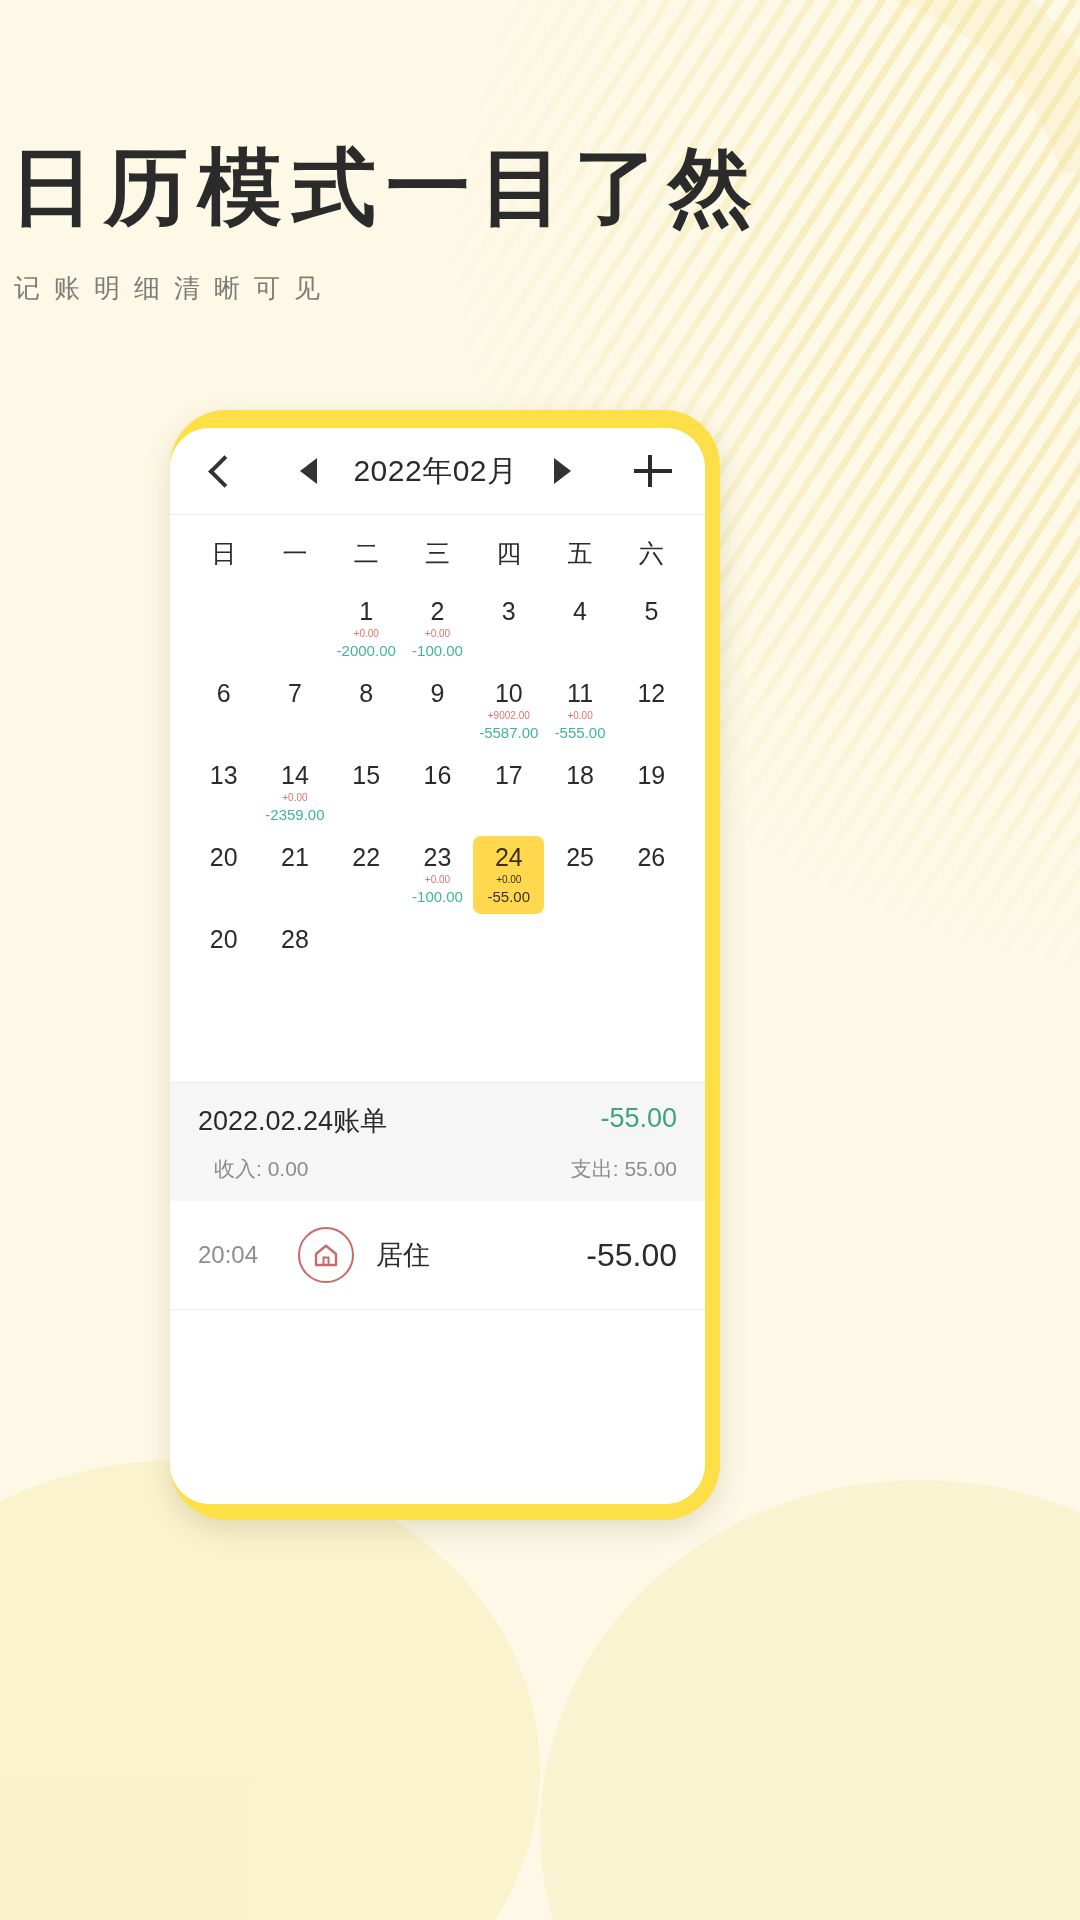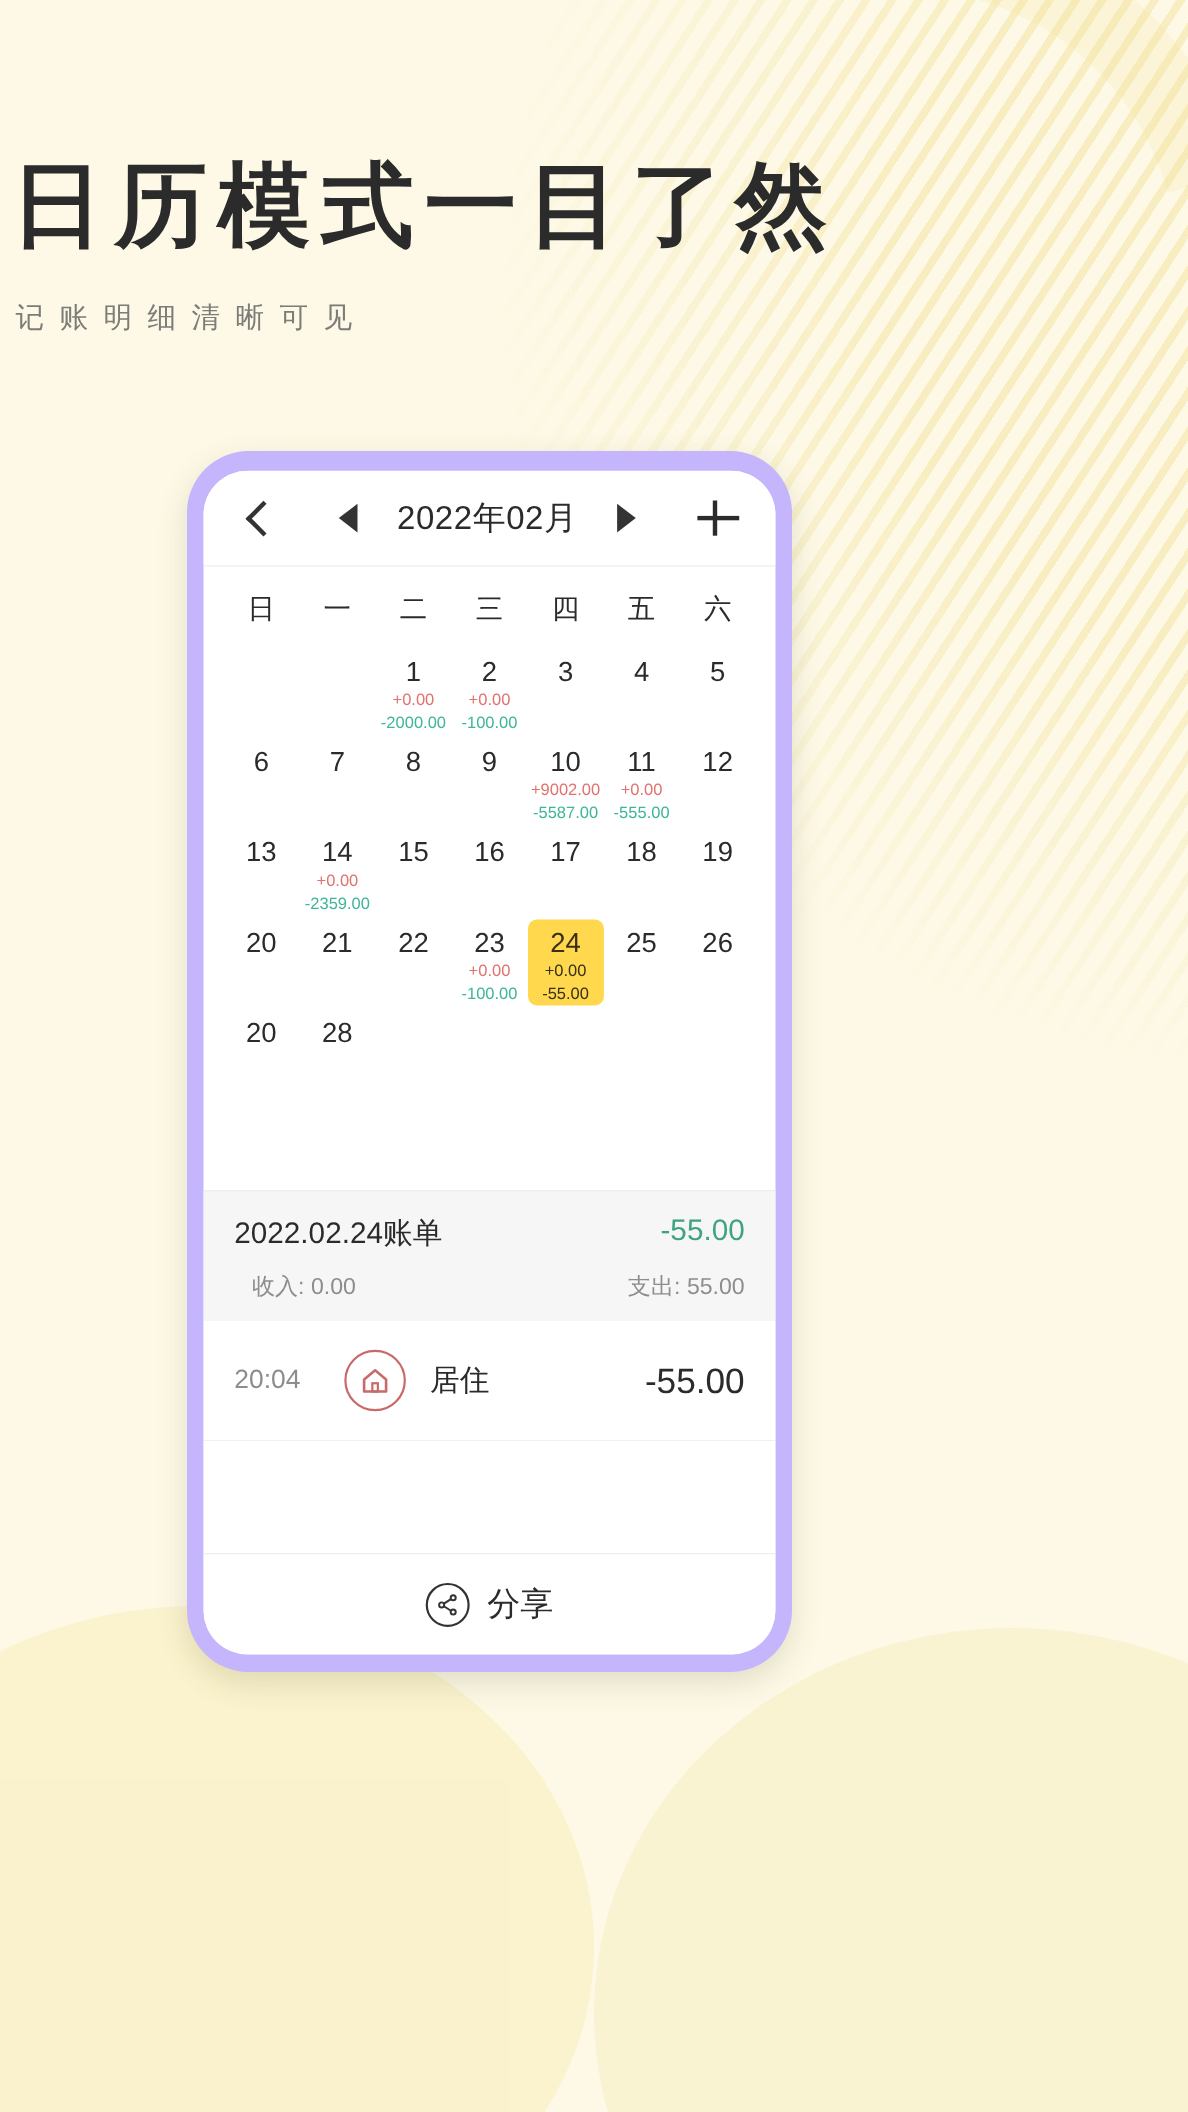--- a/index.html
+++ b/index.html
@@ -78,25 +78,25 @@
     letter-spacing:14px;
     color:#7c7c78;
     text-indent:14px;
   }
 
   
   .phone{
     position:absolute;
     left:170px; top:410px;
     width:550px; height:1110px;
-    background:#c4b5fd;
+    background:#fde047;
     border-radius:56px;
     box-shadow:0 10px 28px rgba(90,80,40,0.16);
     z-index:6;
-    padding:18px 15px 16px 15px;
+    padding:18px 15px 16px 0;
   }
   .screen{
     width:100%; height:100%;
     background:#ffffff;
     border-radius:40px;
     overflow:hidden;
     display:flex;
     flex-direction:column;
   }
 
@@ -192,21 +192,21 @@
     border-radius:8px;
     cursor:pointer;
   }
   .day.empty{ cursor:default; }
   .day-num{
     font-size:25px;
     color:#2b2b2b;
     line-height:1.25;
   }
   .day-in{
-    font-size:15px;
+    font-size:10px;
     color:#e0736f;
     line-height:1.35;
   }
   .day-out{
     font-size:15px;
     color:#3fb59a;
     line-height:1.35;
   }
   .day.selected{
     background:#ffd84d;
@@ -470,27 +470,15 @@
             <svg width="30" height="30" viewBox="0 0 24 24">
               <path d="M4 11.2 L12 4.6 L20 11.2 L20 20 L4 20 Z" fill="none" stroke="#c96a6a" stroke-width="1.9" stroke-linejoin="round"></path>
               <rect x="10" y="14" width="4" height="6" fill="none" stroke="#c96a6a" stroke-width="1.6"></rect>
             </svg>
           </div>
           <div class="tx-cat">居住</div>
           <div class="tx-amt">-55.00</div>
         </div>
       </div>
 
-    <div class="share-bar">
-      <span class="share-icon">
-        <svg width="24" height="24" viewBox="0 0 24 24">
-          <circle cx="17" cy="5.5" r="2.3" fill="none" stroke="#333" stroke-width="1.8"></circle>
-          <circle cx="17" cy="18.5" r="2.3" fill="none" stroke="#333" stroke-width="1.8"></circle>
-          <circle cx="6.5" cy="12" r="2.3" fill="none" stroke="#333" stroke-width="1.8"></circle>
-          <line x1="8.6" y1="10.8" x2="14.9" y2="6.7" stroke="#333" stroke-width="1.8"></line>
-          <line x1="8.6" y1="13.2" x2="14.9" y2="17.3" stroke="#333" stroke-width="1.8"></line>
-        </svg>
-      </span>
-      <span class="share-label">分享</span>
-    </div>
 
   </div>
 </div>
 
 </body></html>

